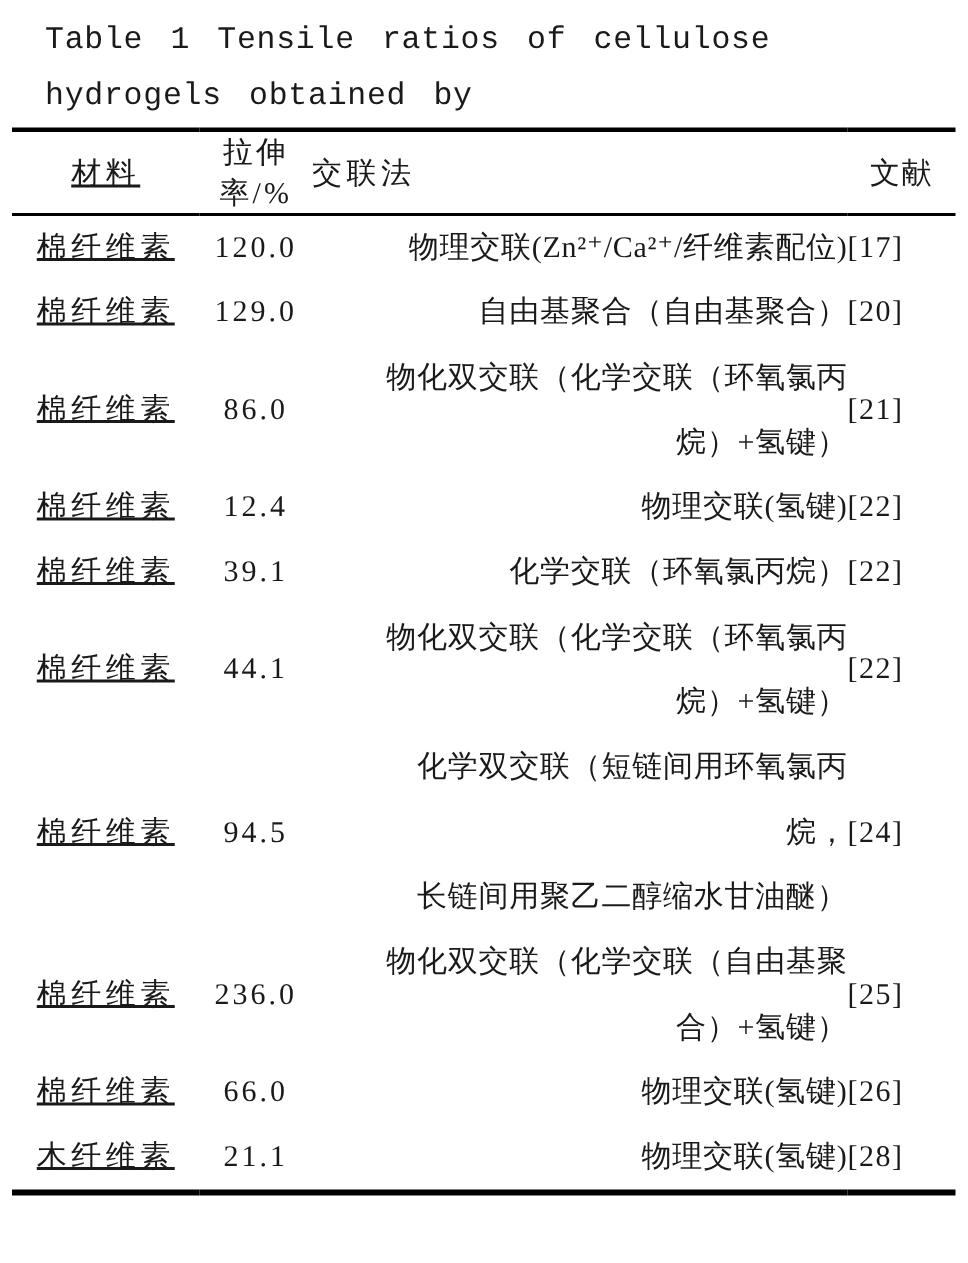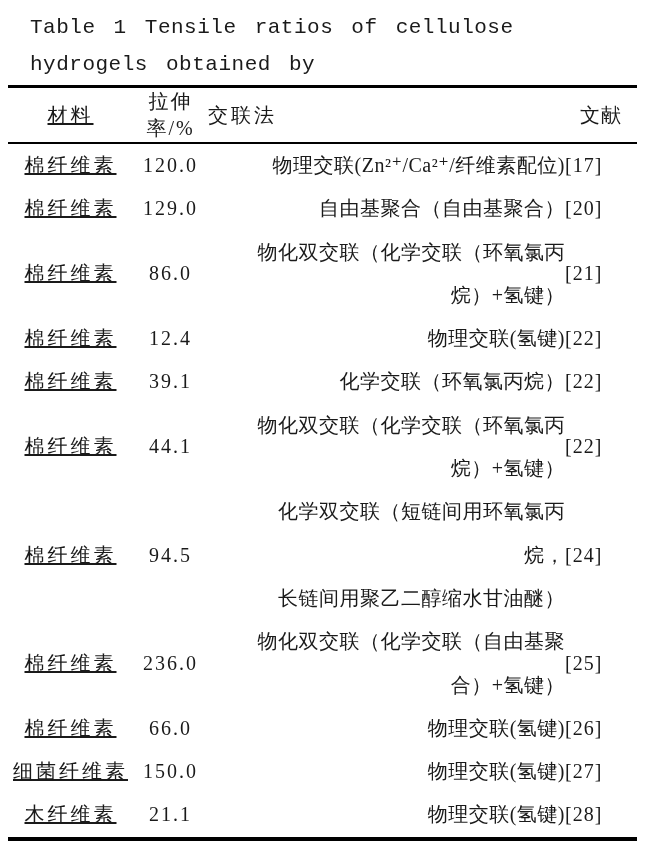--- a/index.html
+++ b/index.html
@@ -144,26 +144,20 @@
 合）+氢键）</td>
         <td class="c-ref">[25]</td>
       </tr>
       <tr>
         <td class="c-mat">棉纤维素</td>
         <td class="c-ratio">66.0</td>
         <td class="c-method">物理交联(氢键)</td>
         <td class="c-ref">[26]</td>
       </tr>
       <tr>
-        <td class="c-mat">细菌纤维素</td>
-        <td class="c-ratio">150.0</td>
-        <td class="c-method">物理交联(氢键)</td>
-        <td class="c-ref">[27]</td>
-      </tr>
-      <tr>
         <td class="c-mat">木纤维素</td>
         <td class="c-ratio">21.1</td>
         <td class="c-method">物理交联(氢键)</td>
         <td class="c-ref">[28]</td>
       </tr>
     </tbody>
   </table>
 </div>
 
 </body></html>

